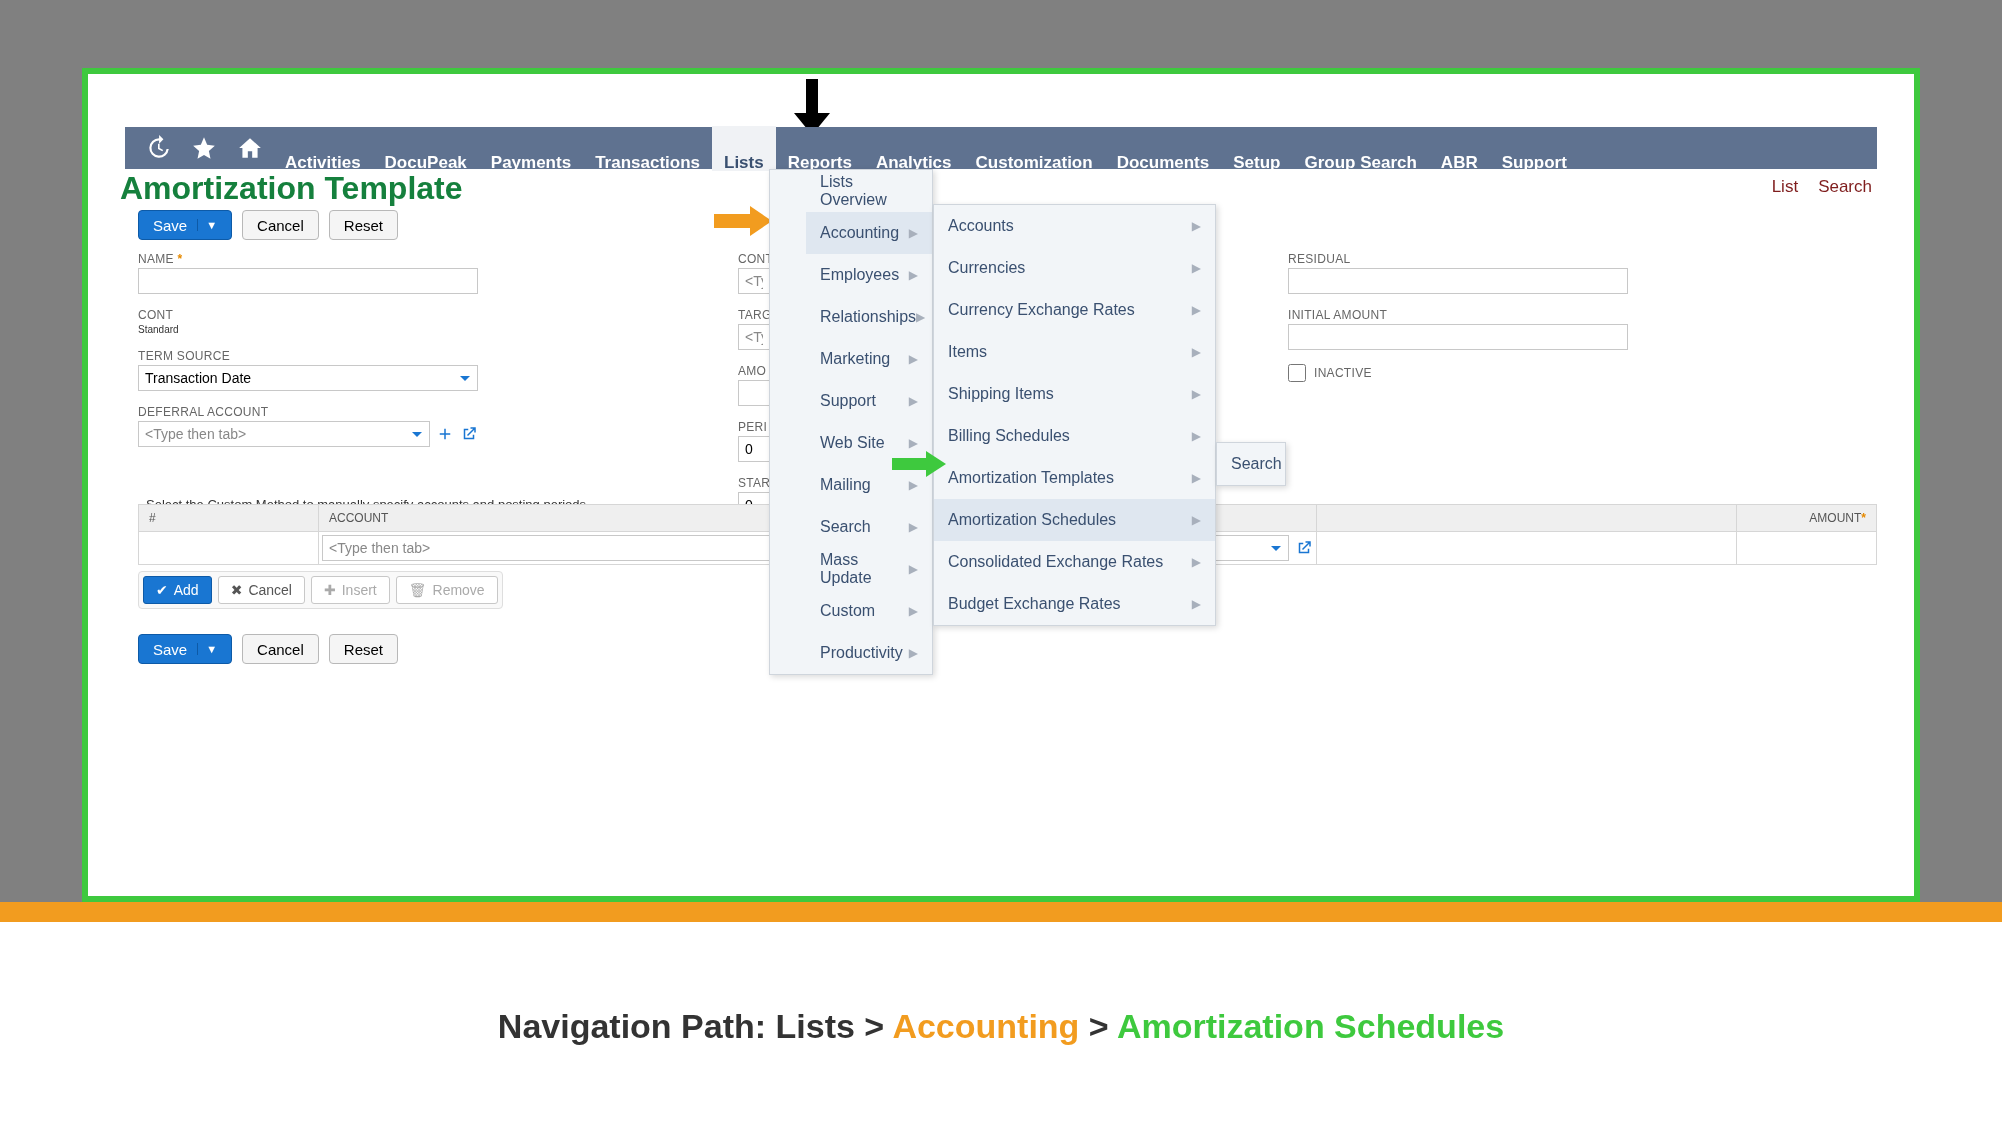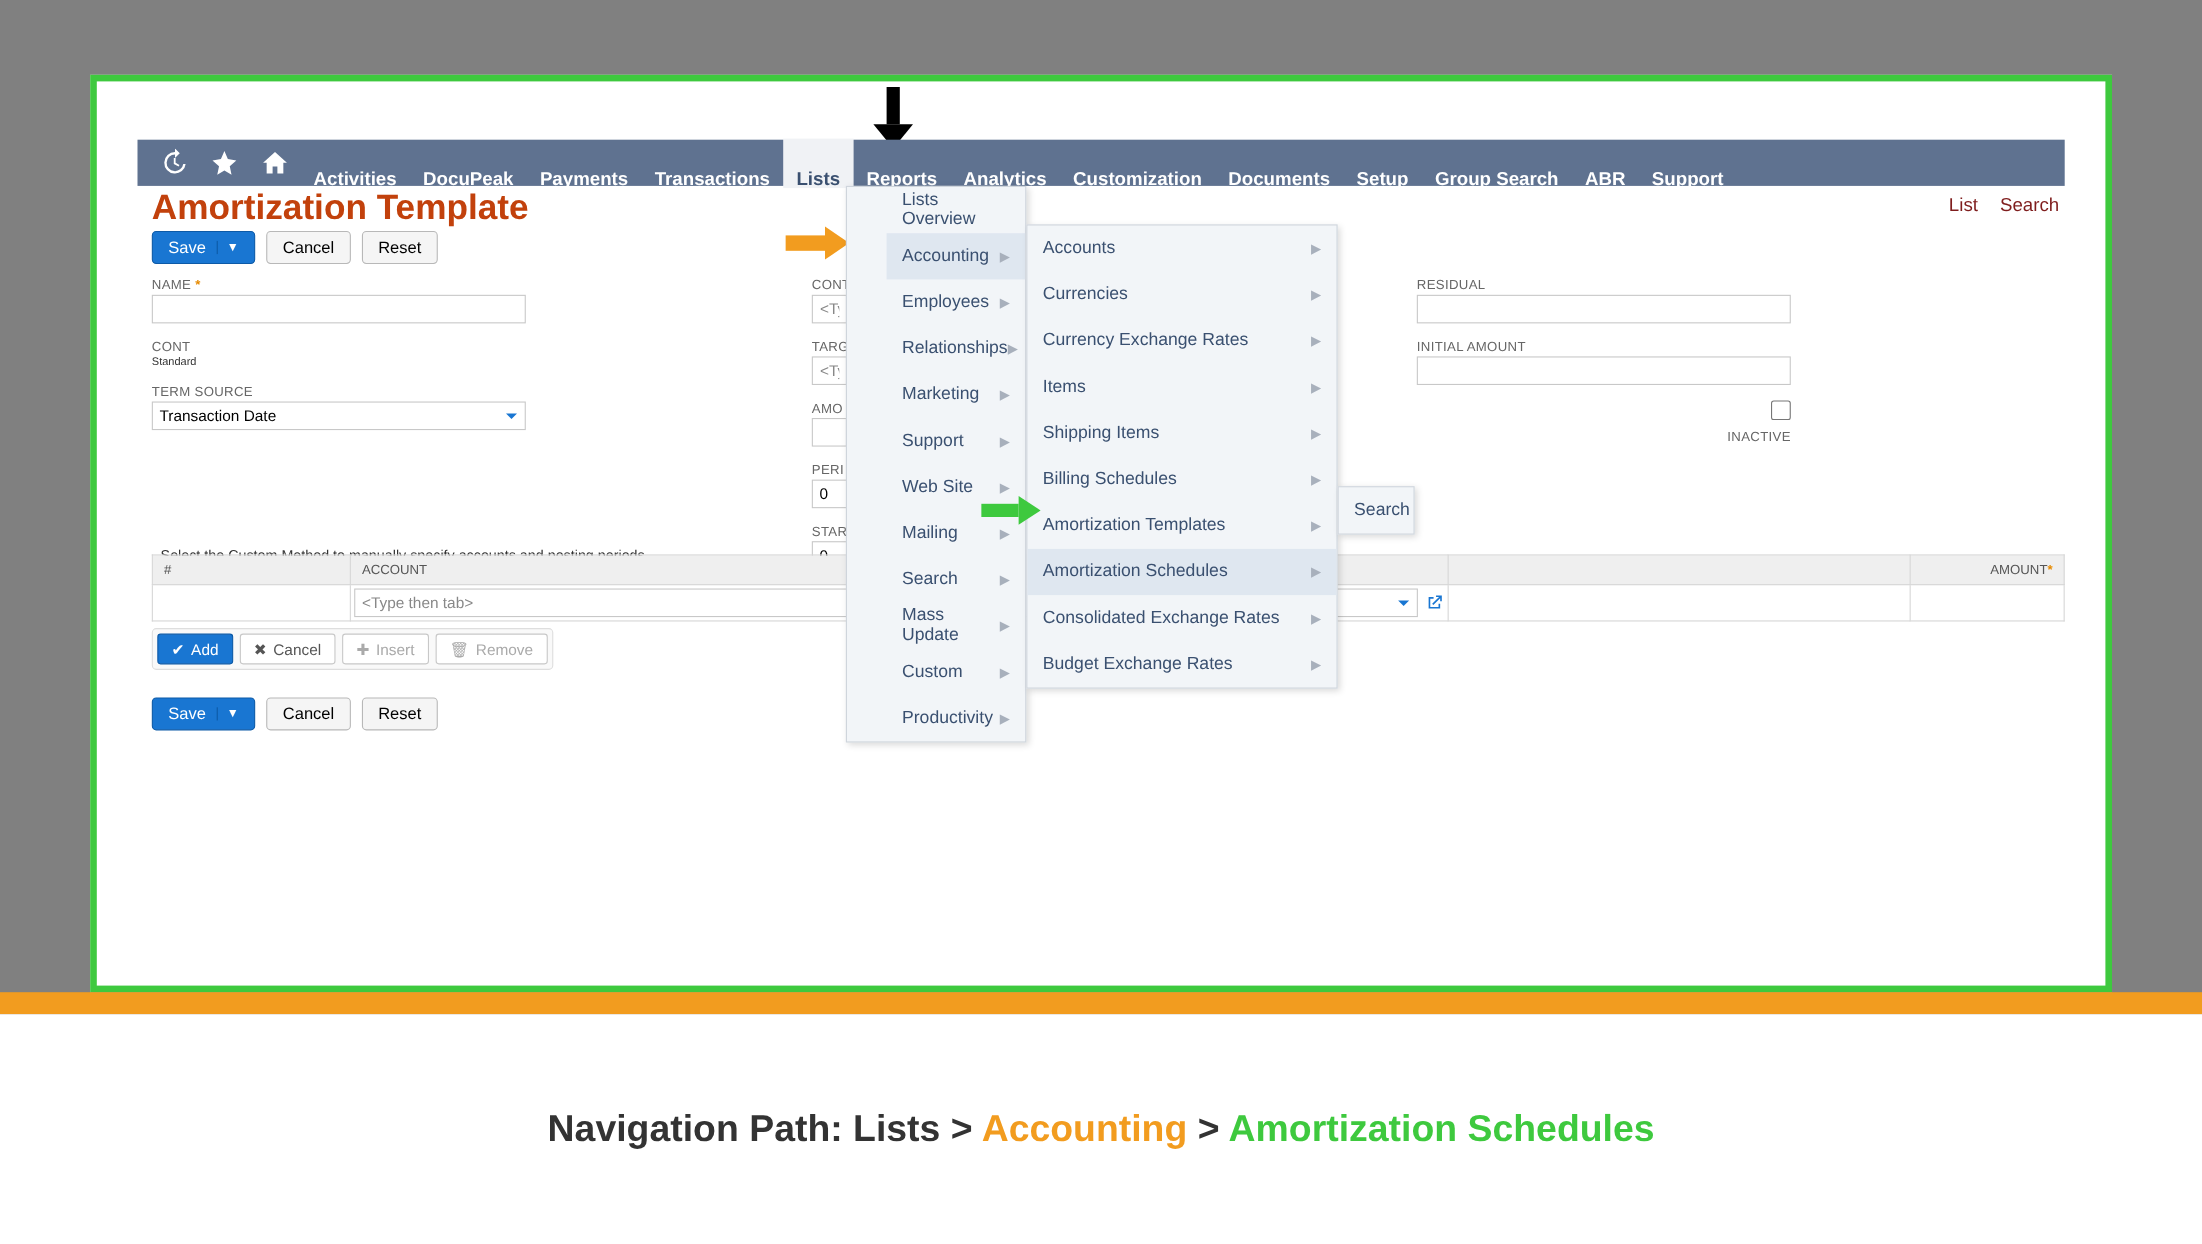--- a/index.html
+++ b/index.html
@@ -2,42 +2,42 @@
 <html><head>
 <meta charset="utf-8">
 <style>
 * { box-sizing: border-box; margin: 0; padding: 0; }
 body { font-family: "Segoe UI", Arial, sans-serif; background: #808080; width: 2002px; height: 1131px; position: relative; }
 .frame { position: absolute; left: 82px; top: 68px; width: 1838px; height: 834px; background: #fff; border: 6px solid #3ec93e; }
 .navbar { position: absolute; left: 37px; top: 53px; right: 37px; height: 42px; background: #5f7290; display: flex; align-items: center; padding: 0 10px; color: #fff; font-size: 17px; font-weight: 600; }
 .nav-icon { width: 26px; height: 26px; margin: 0 10px; fill: #fff; }
 .nav-item { padding: 16px 12px; height: 45px; line-height: 42px; cursor: pointer; white-space: nowrap; }
 .nav-item.active { background: #f0f2f5; color: #3a5070; }
-.page-title { position: absolute; left: 50px; top: 96px; font-size: 32px; font-weight: 600; color: #c2410c; }
+.page-title { position: absolute; left: 32px; top: 96px; font-size: 32px; font-weight: 600; color: #15803d; }
 .toolbar { position: absolute; left: 50px; top: 136px; display: flex; gap: 10px; align-items: center; }
 .btn { height: 30px; padding: 0 14px; border: 1px solid #b8b8b8; border-radius: 4px; background: #f5f5f5; font-size: 15px; cursor: pointer; }
 .btn-primary { background: #1976d2; color: #fff; border-color: #0d5aa7; display: flex; align-items: center; }
 .btn-primary .split { border-left: 1px solid #0d5aa7; margin-left: 10px; padding-left: 8px; font-size: 11px; }
 .top-links { position: absolute; right: 42px; top: 103px; display: flex; gap: 20px; font-size: 17px; color: #7f1d1d; }
 .form-area { position: absolute; left: 50px; top: 178px; right: 37px; }
 .form-col { position: absolute; top: 0; }
 .col1 { left: 0; width: 340px; }
 .col2 { left: 600px; width: 340px; }
 .col3 { left: 1150px; width: 340px; }
 .field-label { font-size: 12px; color: #666; letter-spacing: 0.3px; margin-bottom: 2px; display: block; }
 .field-label .req { color: #e68a00; font-weight: 700; }
 .field-input { width: 100%; height: 26px; border: 1px solid #c8c8c8; padding: 0 6px; font-size: 14px; background: #fff; }
 .field-group { margin-bottom: 14px; }
 .static-val { font-size: 10px; color: #333; }
 .dropdown { position: relative; }
 .dropdown::after { content: ""; position: absolute; right: 8px; top: 50%; transform: translateY(-50%); border: 5px solid transparent; border-top-color: #1976d2; margin-top: 3px; }
 .combo-wrap { display: flex; align-items: center; gap: 6px; }
 .combo-wrap .field-input { flex: 1; }
 .combo-wrap svg { width: 18px; height: 18px; fill: #1976d2; }
-.checkbox-row { display: flex; align-items: flex-end; gap: 8px; margin-top: 4px; flex-direction: column; }
+.checkbox-row { display: flex; align-items: center; gap: 8px; margin-top: 4px; }
 .checkbox-row input { width: 18px; height: 18px; }
 .hint { font-size: 13px; color: #333; margin-top: 10px; }
 .table-wrap { position: absolute; left: 50px; top: 430px; right: 37px; }
 .tbl { width: 100%; border-collapse: collapse; }
 .tbl th { background: #efefef; border: 1px solid #d6d6d6; padding: 6px 10px; font-size: 12px; color: #555; text-align: left; font-weight: 400; }
 .tbl th.right { text-align: right; }
 .tbl td { border: 1px solid #d6d6d6; padding: 3px; height: 32px; }
 .tbl .row-input { width: 100%; height: 26px; border: 1px solid #c8c8c8; padding: 0 6px; font-size: 14px; }
 .row-actions { display: flex; gap: 6px; margin-top: 6px; padding: 4px; border: 1px solid #dedede; background: #f9f9f9; width: fit-content; border-radius: 4px; }
 .btn-row { height: 28px; padding: 0 12px; border: 1px solid #c8c8c8; border-radius: 3px; background: #fff; font-size: 14px; display: inline-flex; align-items: center; gap: 6px; color: #555; }
@@ -119,20 +119,32 @@
         <label class="field-label"><span>NAME</span> <span class="req">*</span></label>
         <input class="field-input" value="" style="">
       </div>
       <div class="field-group">
         <label class="field-label">CONT</label>
         <div class="static-val">Standard</div>
       </div>
       <div class="field-group">
         <label class="field-label">TERM SOURCE</label>
         <div class="dropdown"><input class="field-input" readonly="" value="Transaction Date" style=""></div>
+      </div>
+      <div class="field-group">
+        <label class="field-label">DEFERRAL ACCOUNT</label>
+        <div class="combo-wrap">
+          <div class="dropdown" style="flex:1;position:relative;"><input class="field-input" style="color: rgb(136, 136, 136);" readonly="" value="&lt;Type then tab&gt;"></div>
+          <svg viewBox="0 0 24 24">
+              <path d="M11 5h2v6h6v2h-6v6h-2v-6H5v-2h6V5z"></path>
+            </svg>
+          <svg viewBox="0 0 24 24">
+              <path d="M14 3h7v7h-2V6.4l-8.3 8.3-1.4-1.4L17.6 5H14V3zM5 5h6v2H7v10h10v-4h2v6H5V5z"></path>
+            </svg>
+        </div>
       </div>
     </div>
 
     <div class="form-col col2">
       <div class="field-group">
         <label class="field-label">CONT</label>
         <input class="field-input" style="width: 32px; color: rgb(136, 136, 136);" value="&lt;Typ">
       </div>
       <div class="field-group">
         <label class="field-label">TARG</label>

